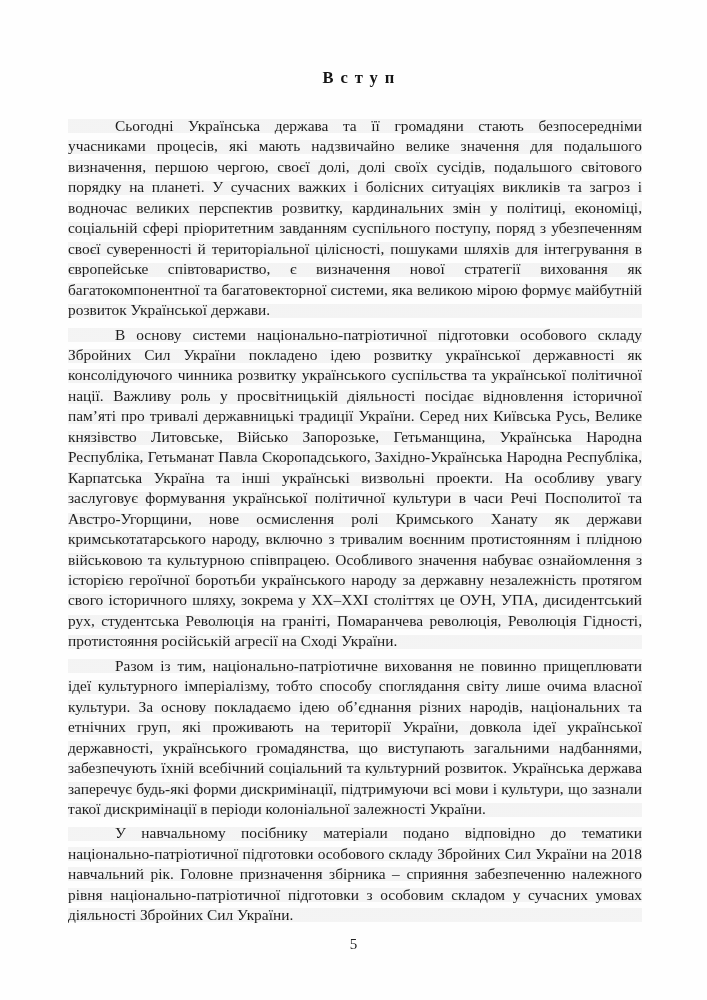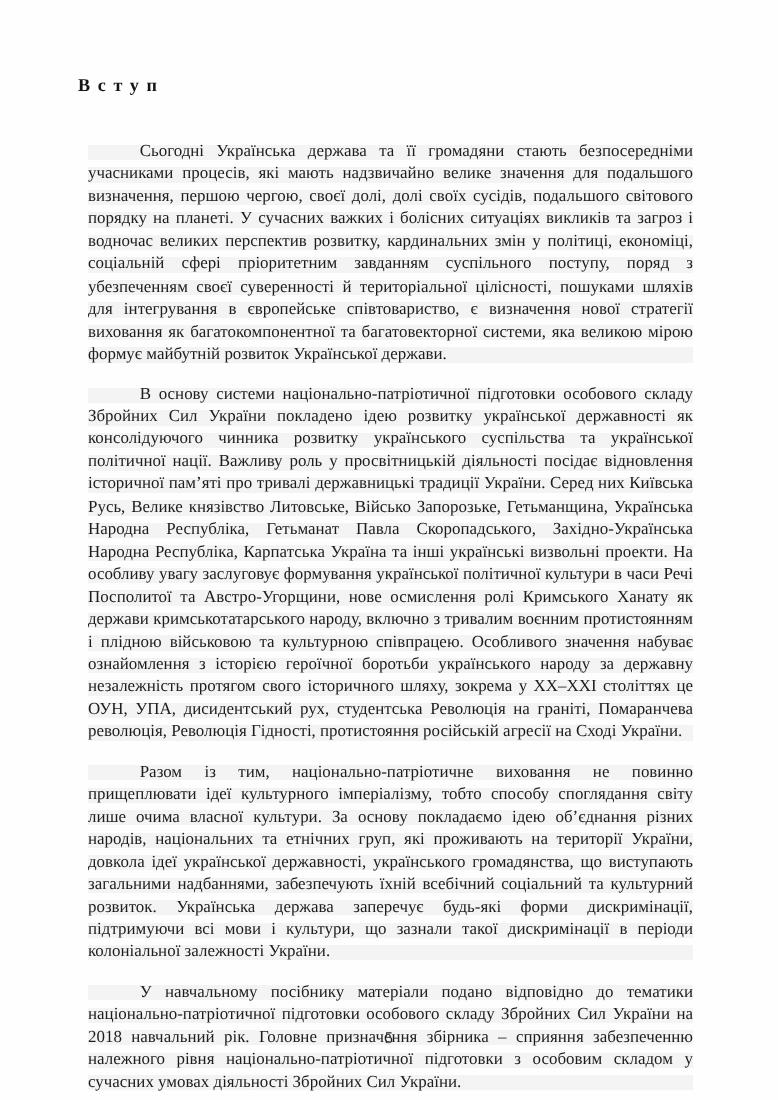--- a/index.html
+++ b/index.html
@@ -21,38 +21,39 @@
     position: absolute;
     inset: 0;
     background: #fefefe;
   }
   .doc-title {
     position: absolute;
     top: 68px;
     left: 64px;
     width: 582px;
     margin: 0;
+    text-align: center;
     font-size: 16.5px;
     font-weight: bold;
     letter-spacing: 0.42em;
     
     padding-left: 0.42em;
     color: #151515;
   }
   .doc-body {
     position: absolute;
     top: 112px;
     left: 64px;
     width: 582px;
     font-size: 15.4px;
     line-height: 20.45px;
     text-align: justify;
   }
   .doc-body p {
-    margin: 16px;
+    margin: 4px;
     text-indent: 47px;
     
     background-image: repeating-linear-gradient(
       to bottom,
       rgba(140,140,140,0.00) 0px,
       rgba(140,140,140,0.00) 3.5px,
       rgba(140,140,140,0.09) 3.5px,
       rgba(140,140,140,0.09) 17.5px,
       rgba(140,140,140,0.00) 17.5px,
       rgba(140,140,140,0.00) 20.45px

